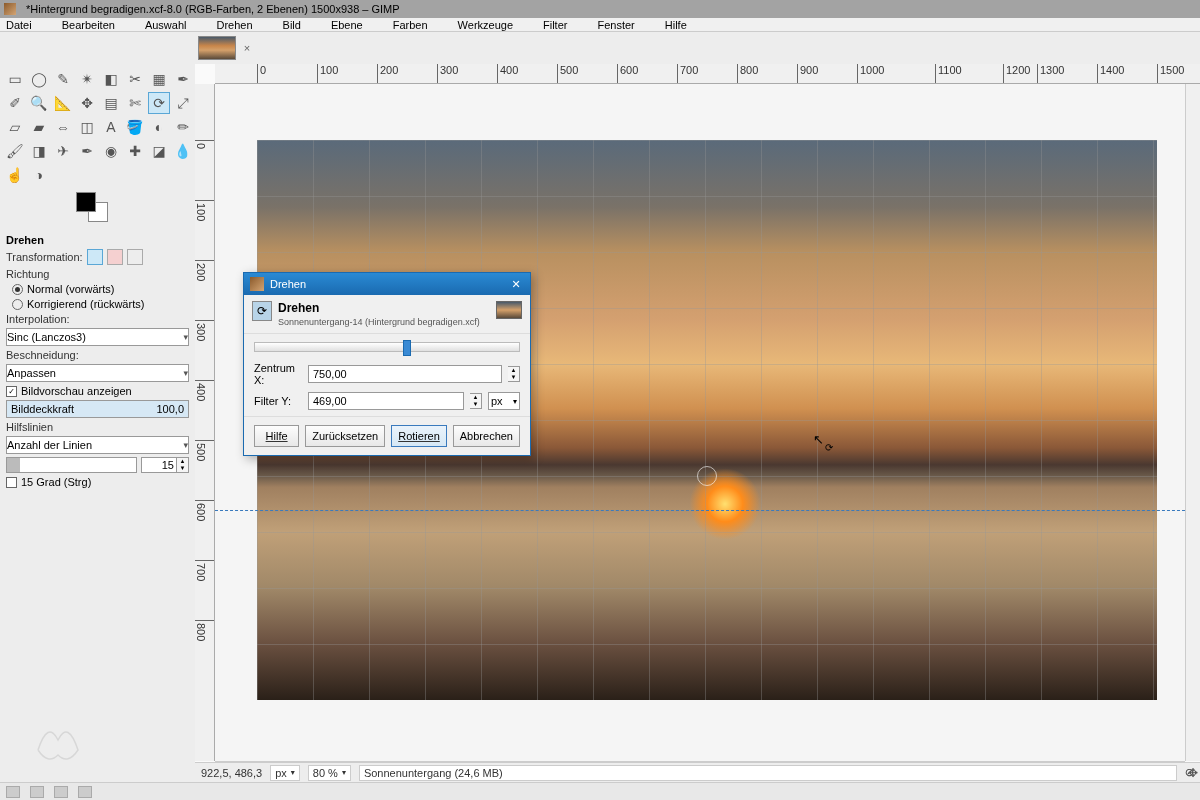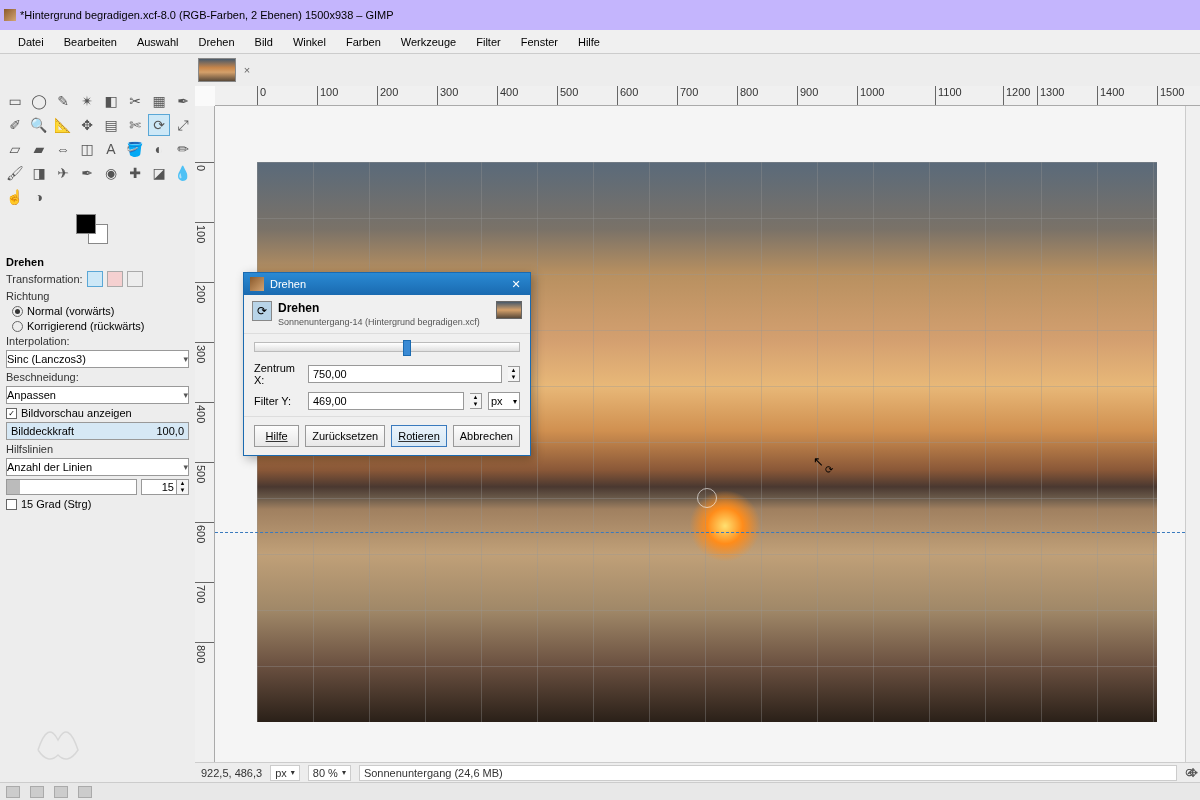--- a/index.html
+++ b/index.html
@@ -1,19 +1,19 @@
 <!DOCTYPE html>
 <html><head>
 <meta charset="utf-8">
 <style>
 * { margin:0; padding:0; box-sizing:border-box; font-family:"Segoe UI",Tahoma,sans-serif; font-size:11px; }
 body { background:#ededed; width:1200px; height:800px; overflow:hidden; position:relative; }
-.titlebar { height:30px; background:#c4b5fd; display:flex; align-items:center; padding:0 4px; gap:4px; }
+.titlebar { height:18px; background:#a3a3a3; display:flex; align-items:center; padding:0 4px; gap:10px; }
 .titlebar .ico { width:12px; height:12px; background:linear-gradient(135deg,#8b5a2b,#d4a574); }
-.menubar { height:24px; background:#f0f0f0; display:flex; align-items:center; padding:0 12px; gap:8px; border-bottom:1px solid #ccc; }
+.menubar { height:14px; background:#f0f0f0; display:flex; align-items:center; padding:0 0; gap:18px; border-bottom:1px solid #ccc; }
 .menubar span { padding:2px 6px; cursor:default; }
 .docbar { height:32px; background:#ededed; display:flex; align-items:center; padding:2px 4px; gap:4px; }
 .thumb { width:38px; height:24px; background:linear-gradient(#4a5a6a 0%,#c9864a 40%,#d4a06a 60%,#5a4a3a 100%); border:1px solid #888; }
 .close-x { width:14px; height:14px; display:flex; align-items:center; justify-content:center; color:#666; border:1px solid transparent; }
 
 .main { display:flex; height:712px; }
 .sidebar { width:195px; background:#ededed; display:flex; flex-direction:column; }
 .toolbox { padding:4px; display:grid; grid-template-columns:repeat(8,22px); gap:2px; }
 .tool { width:22px; height:22px; display:flex; align-items:center; justify-content:center; border:1px solid transparent; font-size:14px; color:#555; }
 .tool.sel { background:#cde8f7; border:1px solid #5aa7d6; }
@@ -100,21 +100,21 @@
   <div class="ico"></div>
   <span>*Hintergrund begradigen.xcf-8.0 (RGB-Farben, 2 Ebenen) 1500x938 – GIMP</span>
 </div>
 
 <div class="menubar">
   <span>Datei</span>
   <span>Bearbeiten</span>
   <span>Auswahl</span>
   <span>Drehen</span>
   <span>Bild</span>
-  <span>Winkel</span>
+  <span>Ebene</span>
   <span>Farben</span>
   <span>Werkzeuge</span>
   <span>Filter</span>
   <span>Fenster</span>
   <span>Hilfe</span>
 </div>
 
 <div class="docbar">
   <div style="width:190px"></div>
   <div class="thumb"></div>

